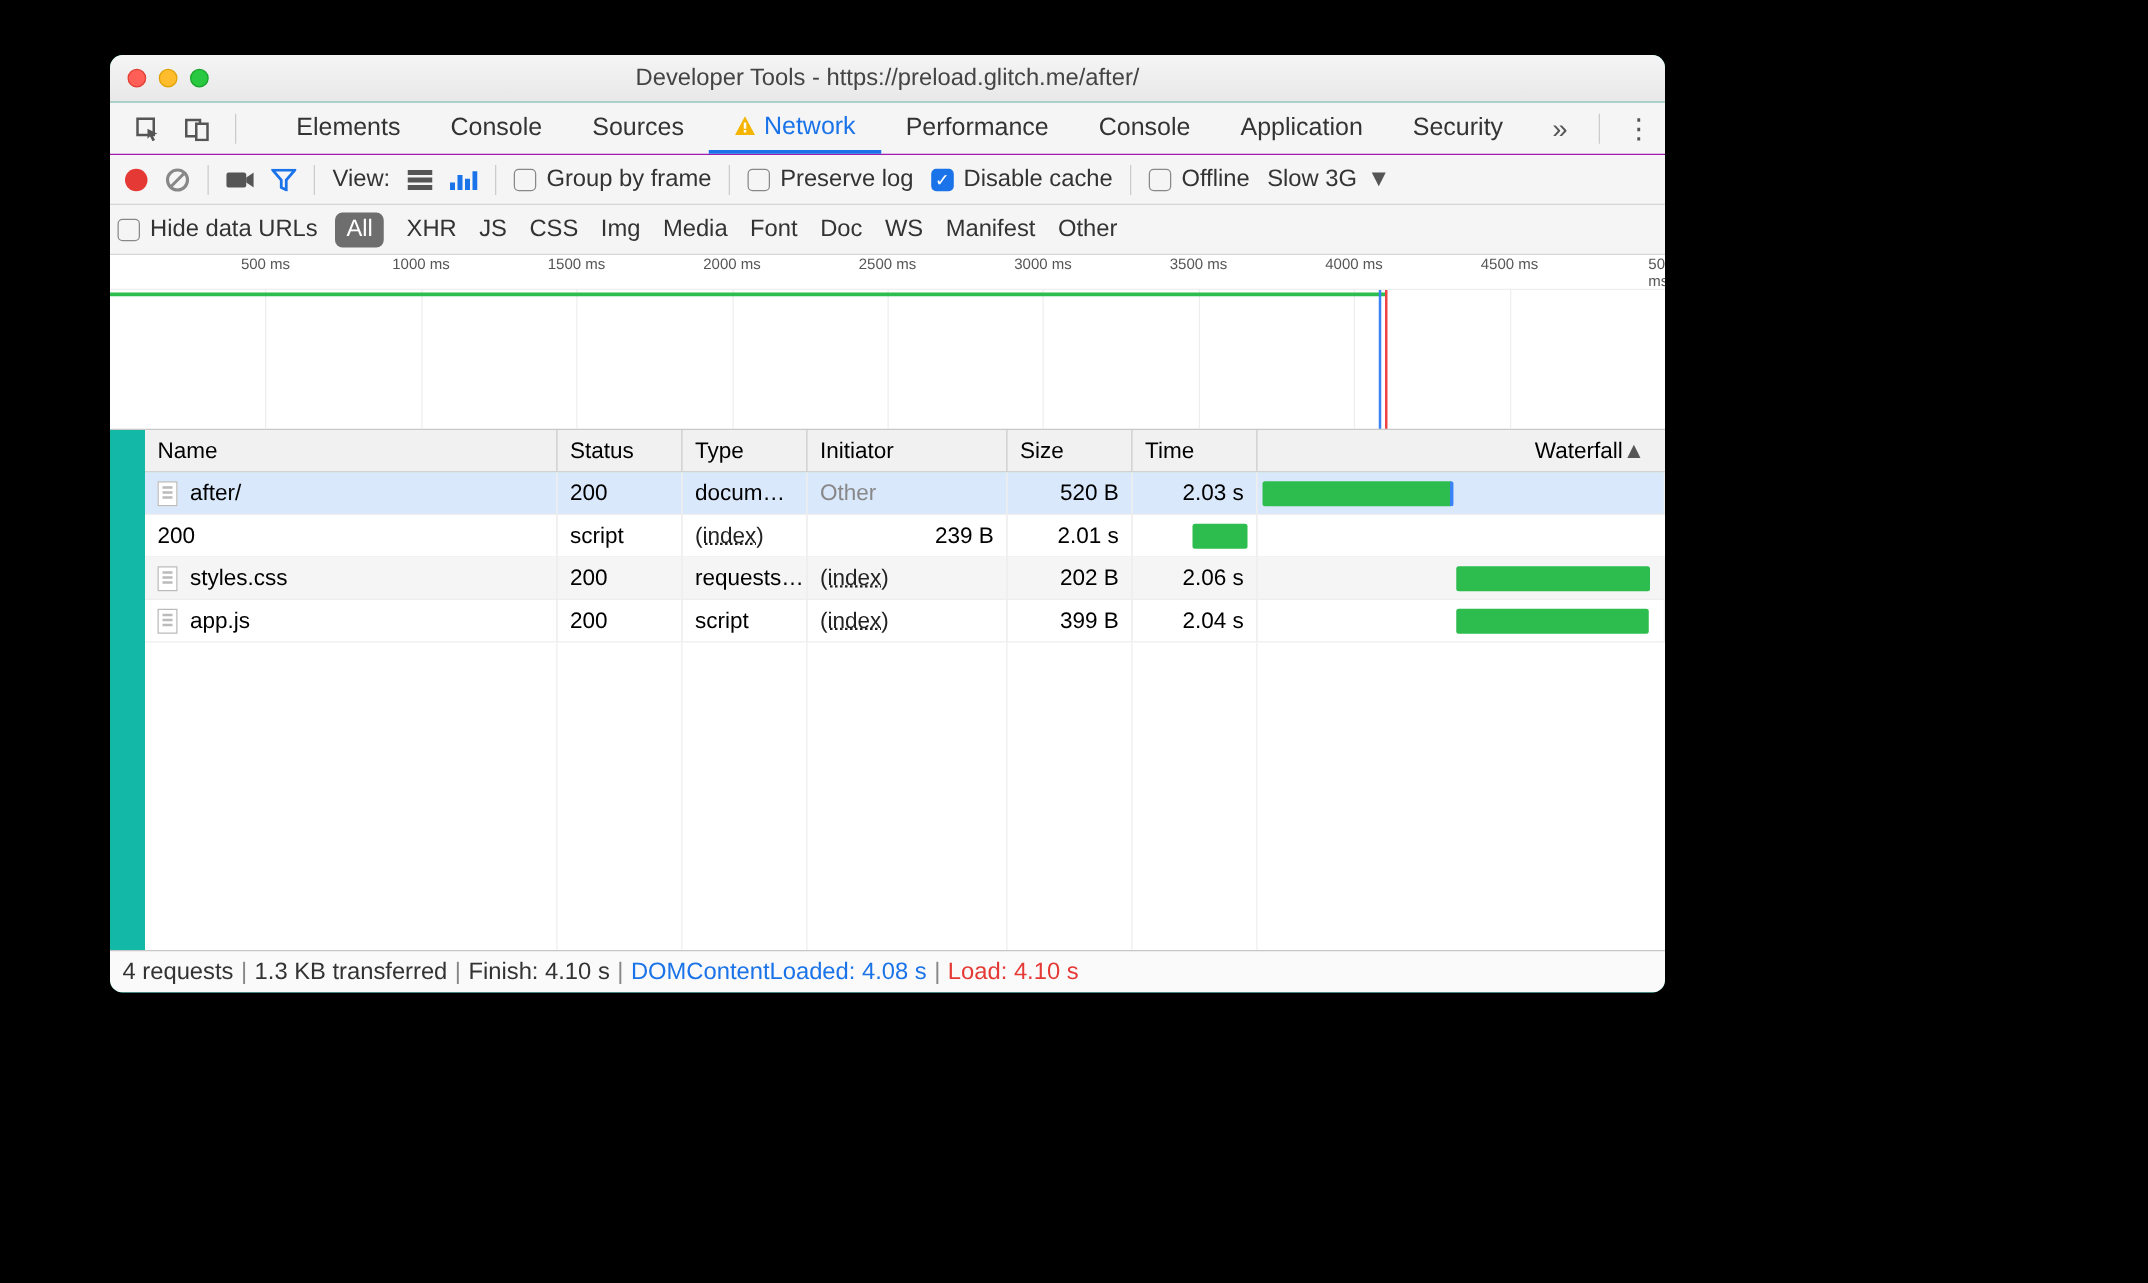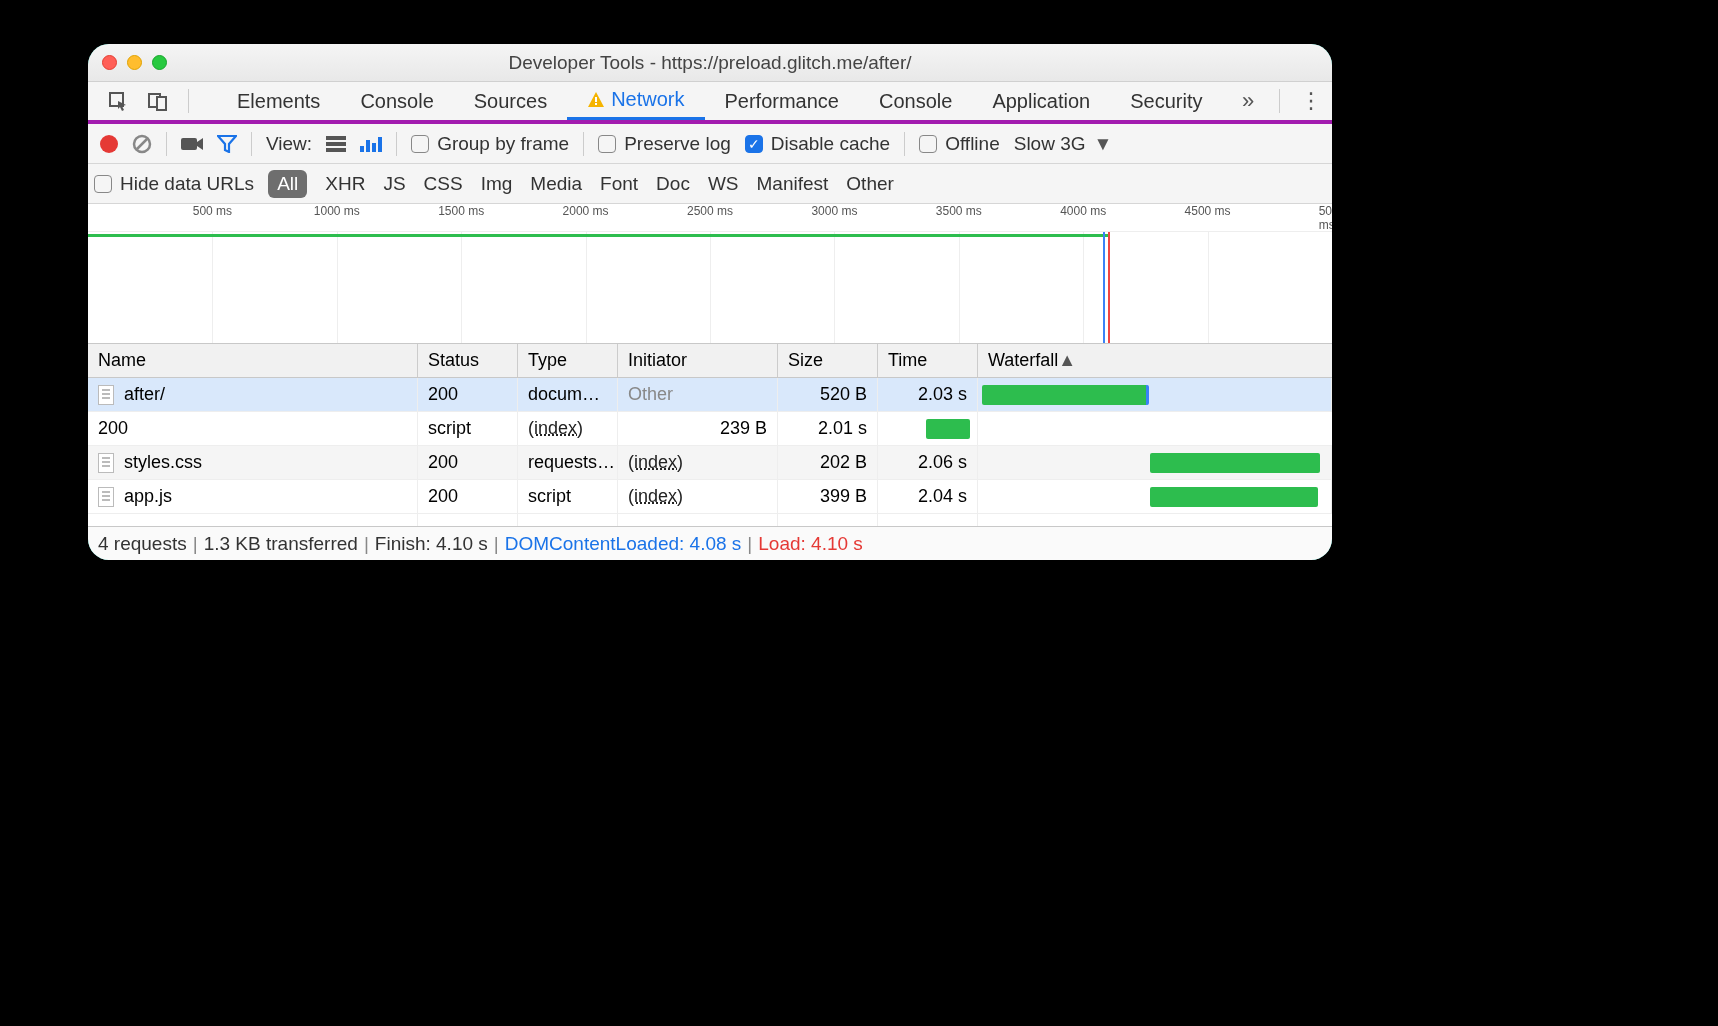--- a/index.html
+++ b/index.html
@@ -9,23 +9,23 @@
     font-family: -apple-system, "Helvetica Neue", Arial, sans-serif;
     font-size: 20px;
     color: #333;
     display: flex;
     align-items: flex-start;
     justify-content: center;
   }
   .window {
     position: absolute;
     left: 88px; top: 44px;
-    width: 1244px; height: 516px;
+    width: 1244px; height: 750px;
     background: #14b8a6;
-    border-radius: 21px;
+    border-radius: 10px;
     box-shadow: 0 30px 60px rgba(0,0,0,.5);
     overflow: hidden;
     display: flex;
     flex-direction: column;
   }
 
   
   .titlebar {
     height: 38px;
     background: linear-gradient(#f5f5f5,#e8e8e8);
@@ -43,21 +43,21 @@
   .tl-min   { background:#ffbd2e; border:1px solid #e0a200;}
   .tl-max   { background:#28c940; border:1px solid #17a52b;}
   .title {
     position:absolute; left:0; right:0; text-align:center;
     font-size: 19px; color:#444;
   }
 
   
   .tabsrow {
     height: 42px;
-    border-bottom: 4px solid #a21caf;
+    border-bottom: 1px solid #a21caf;
     display: flex;
     align-items: stretch;
     background:#f5f5f5;
     padding-left: 10px;
   }
   .tabsrow .icon, .tabsrow .gap-divider { display:flex; align-items:center; justify-content:center; padding:0 10px; color:#555;}
   .tabsrow .tabs { display:flex; align-items:stretch; margin-left:18px; }
   .tab {
     padding: 0 20px;
     display:flex; align-items:center;
@@ -129,25 +129,25 @@
   .ovgrid {
     position:absolute; top:0; bottom:0; width:1px; background:#eee;
   }
   .ovgreenline {
     position:absolute; left:0; height:3px; background:#2dbd4e; top:2px;
   }
   .ovblue  { position:absolute; top:0; bottom:0; width:2px; background:#3b82f6;}
   .ovred   { position:absolute; top:0; bottom:0; width:2px; background:#ef4444;}
 
   
-  .nettable { flex:1; display:flex; flex-direction:column; overflow:hidden;}
+  .nettable { flex:1; display:flex; flex-direction:column; overflow:hidden;margin-left:28px;}
   .thead, .trow { display:grid; grid-template-columns: 330px 100px 100px 160px 100px 100px 1fr; }
   .thead { background:#f1f1f1; border-bottom:1px solid #c8c8c8; height:34px;}
   .th { padding:6px 10px; font-size:18px; color:#000; border-right:1px solid #ccc; display:flex; align-items:center;}
-  .th:last-child{border-right:none; justify-content:flex-start;}
+  .th:last-child{border-right:none; justify-content:flex-end;}
   .sort-caret { color:#555; margin-right:6px; }
 
   .tbody { flex:1; overflow:auto; background:#fff; position:relative;}
   .trow { height:34px; border-bottom:1px solid #eee;}
   .trow:nth-child(even){background:#f5f5f5;}
   .trow.selected{background:#d9e8fb;}
   .td { padding:6px 10px; font-size:18px; color:#000; border-right:1px solid #eee; white-space:nowrap; overflow:hidden; text-overflow:ellipsis; display:flex; align-items:center;}
   .td .fileicon { width:16px;height:20px;border:1px solid #bbb; margin-right:10px; position:relative; background:#fff;}
   .td .fileicon::before{content:"";position:absolute;left:3px;right:3px;top:3px;height:2px;background:#bbb;box-shadow:0 4px 0 #bbb,0 8px 0 #bbb;}
   .td.size, .td.time { justify-content:flex-end; }

